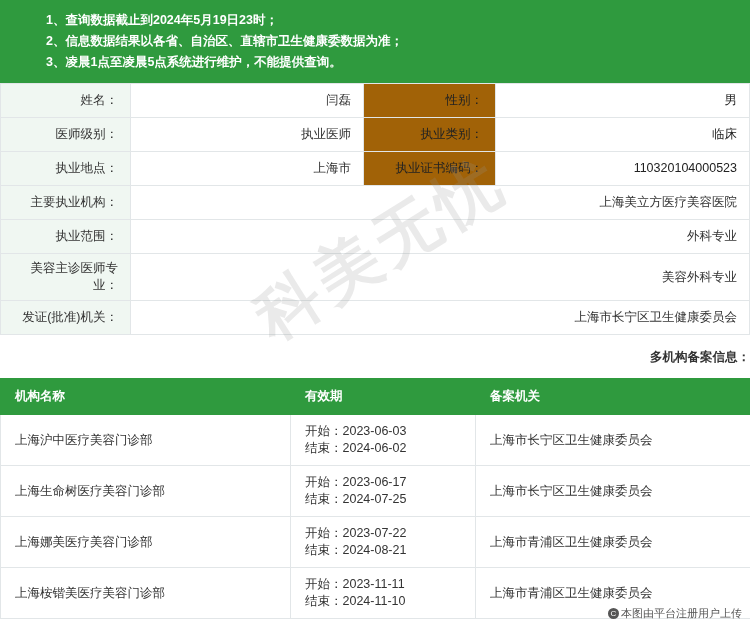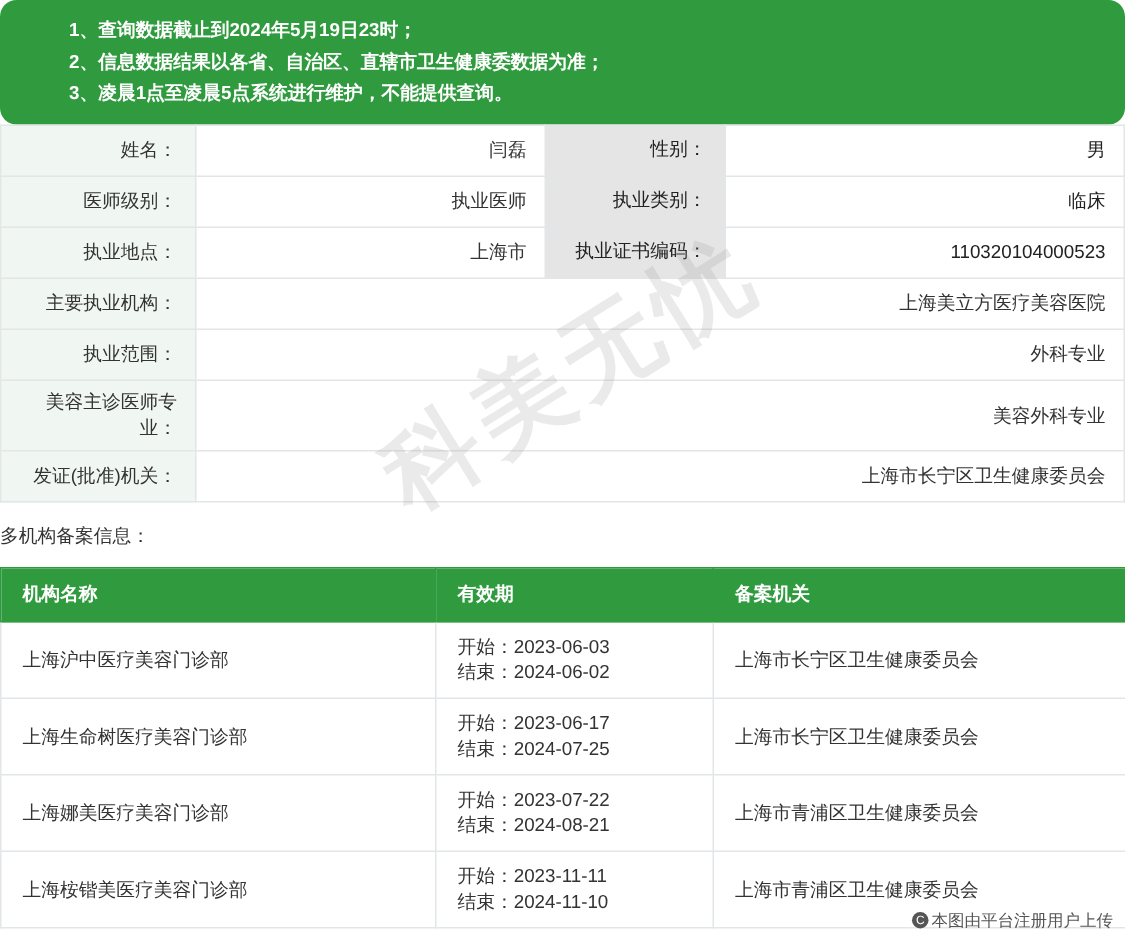--- a/index.html
+++ b/index.html
@@ -20,21 +20,20 @@
   }
 
   
   .notice {
     background: #2f9a3e;
     color: #ffffff;
     padding: 10px 0 10px 0;
     font-size: 12.5px;
     line-height: 21px;
     font-weight: bold;
-    border-radius: 11px;
   }
   .notice-line {
     padding-left: 46px;
     white-space: nowrap;
   }
 
   
   .info-table {
     width: 750px;
     border-collapse: collapse;
@@ -53,29 +52,29 @@
   .lbl {
     background: #f0f7f2;
     color: #333;
     width: 130px;
   }
   .val {
     background: #ffffff;
     color: #333;
     width: 233px;
   }
-  .lbl2 { background: #e5e5e5; width: 120px; font-family: Liberation Mono, monospace; }
+  .lbl2 { background: #a16207; width: 132px; }
   .val2 { background: #ffffff; }
   .tall td { height: 46px; }
 
   
   .section-title {
-    text-align: left;
-    font-size: 12.5px;
-    font-weight: normal;
+    text-align: right;
+    font-size: 12.5px;
+    font-weight: bold;
     color: #333;
     padding: 14px 0 12px 0;
   }
 
   
   .rec-table {
     width: 750px;
     border-collapse: collapse;
     table-layout: fixed;
     font-size: 12.5px;

